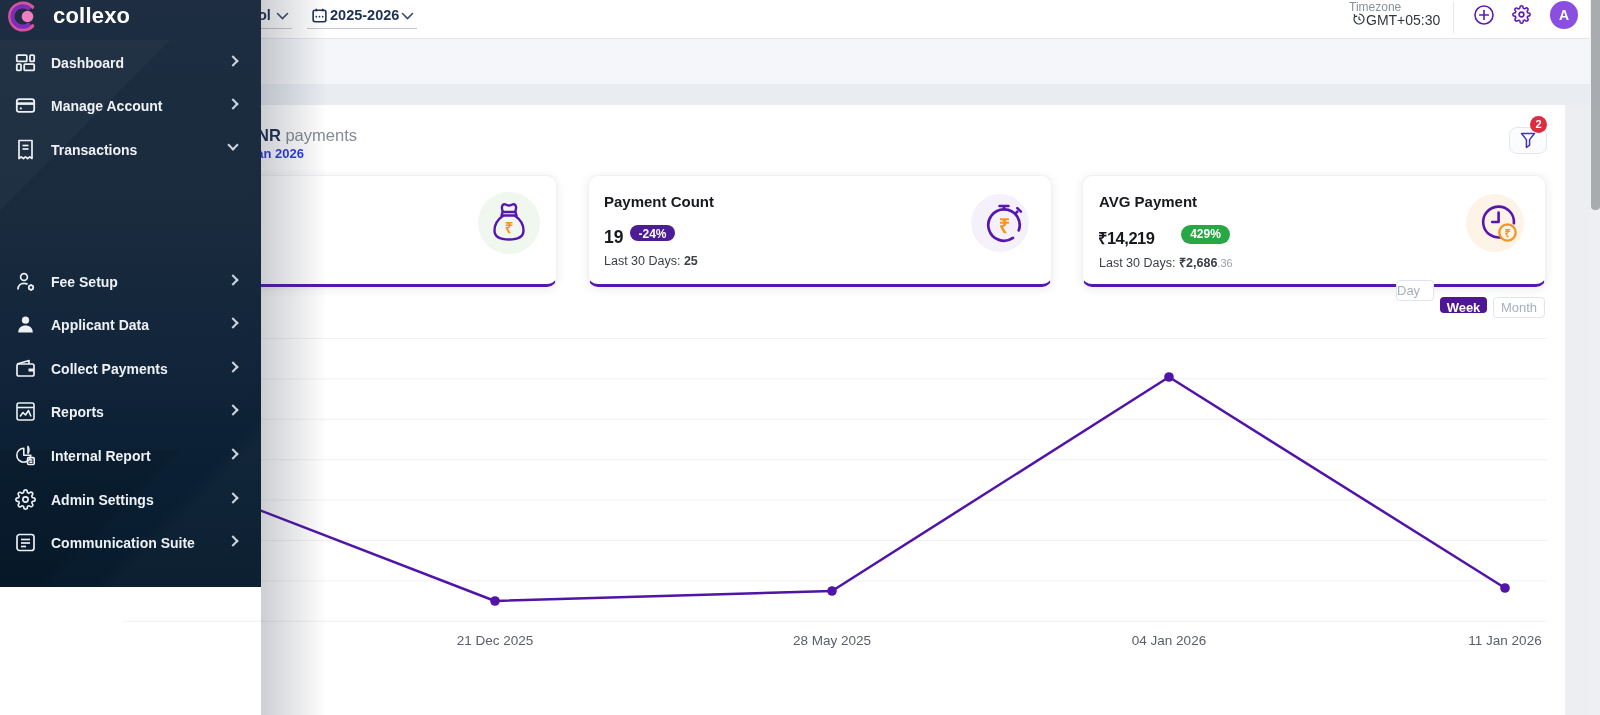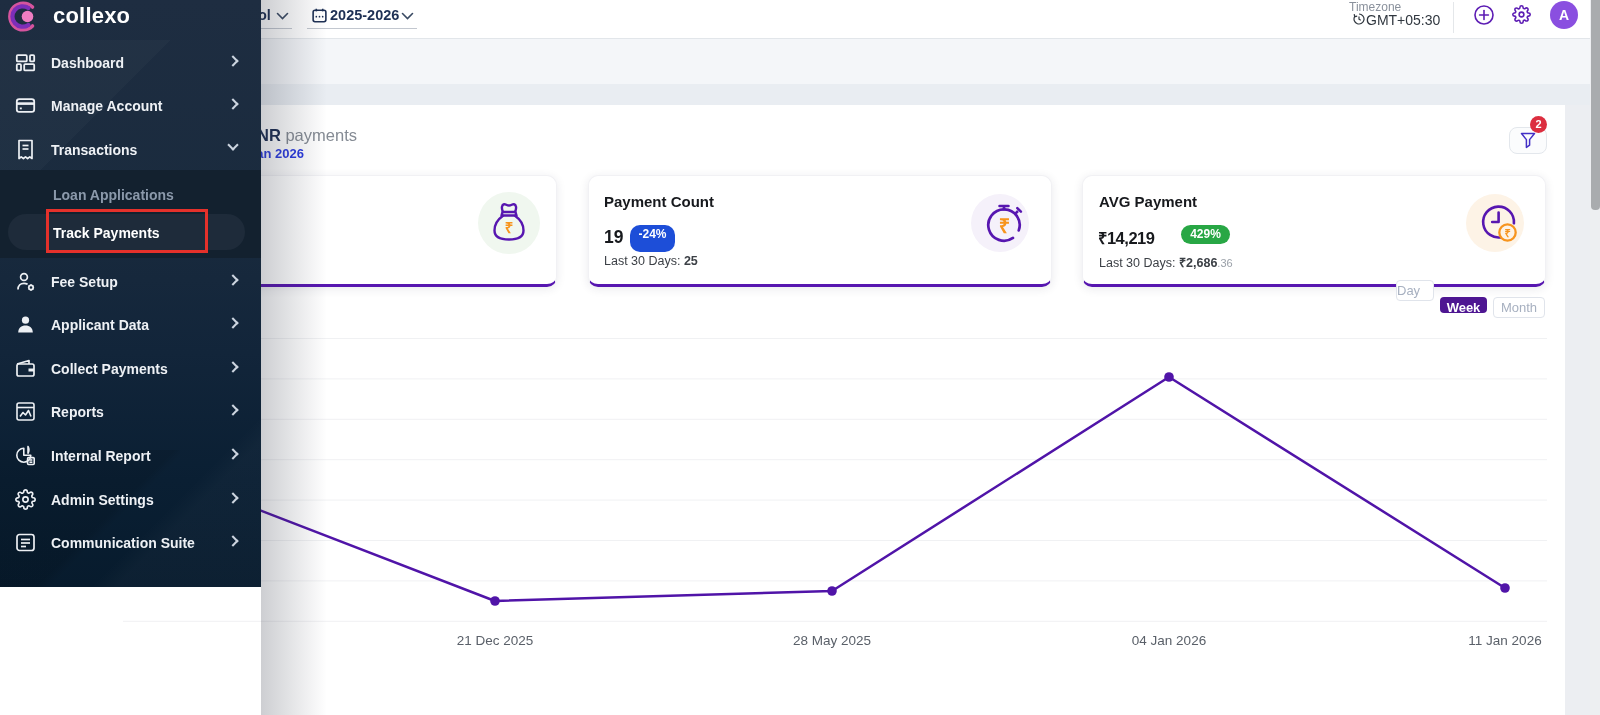--- a/index.html
+++ b/index.html
@@ -75,21 +75,21 @@
 <svg class="abs" style="left:489px;top:200px" width="40" height="44" viewBox="0 0 40 44">
   <path d="M14 12 C12 8 13 4.5 15 4.2 C17 4 17.5 5.5 20 5.5 C22.5 5.5 23 4 25 4.2 C27 4.5 28 8 26 12" fill="none" stroke="#5716b0" stroke-width="2.4" stroke-linecap="round" stroke-linejoin="round"></path>
   <path d="M13.5 12 H26.5 L27.5 15.5 H12.5 Z" fill="none" stroke="#5716b0" stroke-width="2.4" stroke-linejoin="round"></path>
   <path d="M14 15.8 C8 20 5.5 26 5.5 30.5 C5.5 36.5 9.5 39.5 20 39.5 C30.5 39.5 34.5 36.5 34.5 30.5 C34.5 26 32 20 26 15.8" fill="none" stroke="#5716b0" stroke-width="2.4" stroke-linecap="round"></path>
   <text x="20" y="32.5" font-size="15" font-weight="bold" fill="#f7941d" text-anchor="middle" font-family="Liberation Sans">₹</text>
 </svg>
 
 <div class="abs" style="left:588px;top:175px;width:464px;height:112px;background:#fff;border:1px solid #f1f1f4;border-bottom:3px solid #5716b0;border-radius:10px;box-shadow:0 2px 10px rgba(40,40,70,0.10);"></div>
 <div class="abs" style="left:604px;top:192.5px;font-size:15px;font-weight:bold;color:#17191d;">Payment Count</div>
 <div class="abs" style="left:604px;top:227px;font-size:17.5px;font-weight:bold;color:#17191d;">19</div>
-<div class="abs" style="left:630px;top:225px;width:45px;height:27px;border-radius:10px;background:#1d4ed8;color:#fff;font-size:12px;font-weight:bold;text-align:center;line-height:19px;">-24%</div>
+<div class="abs" style="left:630px;top:225px;width:45px;height:16px;border-radius:10px;background:#4c1d95;color:#fff;font-size:12px;font-weight:bold;text-align:center;line-height:19px;">-24%</div>
 <div class="abs" style="left:604px;top:254px;font-size:12.5px;color:#3c4046;">Last 30 Days: <b>25</b></div>
 <div class="abs" style="left:971px;top:194px;width:58px;height:58px;border-radius:50%;background:#f5f1fa;"></div>
 <svg class="abs" style="left:982px;top:200px" width="44" height="48" viewBox="0 0 44 48">
   <line x1="17.6" y1="6" x2="26.4" y2="6" stroke="#5716b0" stroke-width="2.7" stroke-linecap="round"></line>
   <line x1="22" y1="7" x2="22" y2="10.5" stroke="#5716b0" stroke-width="2.7"></line>
   <path d="M31.0 37.9 A 15.7 15.7 0 1 1 36.75 30.4" fill="none" stroke="#5716b0" stroke-width="2.7" stroke-linecap="round"></path>
   <line x1="33.5" y1="13.5" x2="36.0" y2="11.0" stroke="#5716b0" stroke-width="2.5"></line>
   <line x1="35.3" y1="8.1" x2="38.9" y2="11.7" stroke="#5716b0" stroke-width="2.5" stroke-linecap="round"></line>
   <text x="22.5" y="32.5" font-size="20" font-weight="bold" fill="#f7941d" text-anchor="middle" font-family="Liberation Sans">₹</text>
 </svg>
@@ -185,26 +185,20 @@
               <path d="M4 1.5 H17 V19.5 L14.8 17.8 L12.6 19.5 L10.5 17.8 L8.4 19.5 L6.2 17.8 L4 19.5 Z" stroke-linejoin="round"></path>
               <line x1="7.5" y1="6.5" x2="13.5" y2="6.5"></line>
               <line x1="7.5" y1="10" x2="13.5" y2="10"></line>
             </g>
           </svg></span>
         <span class="mt">Transactions</span>
         <span class="chev down"></span>
       </div>
   </div>
 
-  <div class="abs" style="left:0;top:169.8px;width:261px;height:88px;background:#13212f;">
-    <div class="abs" style="left:53px;top:16.8px;color:#8b99ab;font-weight:bold;font-size:14px;">Loan Applications</div>
-    <div class="abs" style="left:8px;top:44px;width:237px;height:36px;background:#1e2b3a;border-radius:18px;"></div>
-    <div class="abs" style="left:53px;top:55px;color:#ffffff;font-weight:bold;font-size:14px;">Track Payments</div>
-    <div class="abs" style="left:46px;top:39px;width:162px;height:44px;border:3px solid #e5312b;"></div>
-  </div>
 
   <div class="abs" style="left:0;top:259.5px;width:261px;">
     <div class="mi" style="top:0px">
         <span class="mic"><svg width="22" height="22" viewBox="0 0 22 22">
             <g fill="none" stroke="#edf0f4" stroke-width="1.7">
               <circle cx="9" cy="6" r="3.4"></circle>
               <path d="M3 18.5 C3 14.6 5.6 12.3 9 12.3 C10.4 12.3 11.6 12.7 12.6 13.3"></path>
               <circle cx="16" cy="16.5" r="2.2"></circle>
               <g stroke-width="1.3">
                 <line x1="16" y1="12.9" x2="16" y2="14.1"></line>

